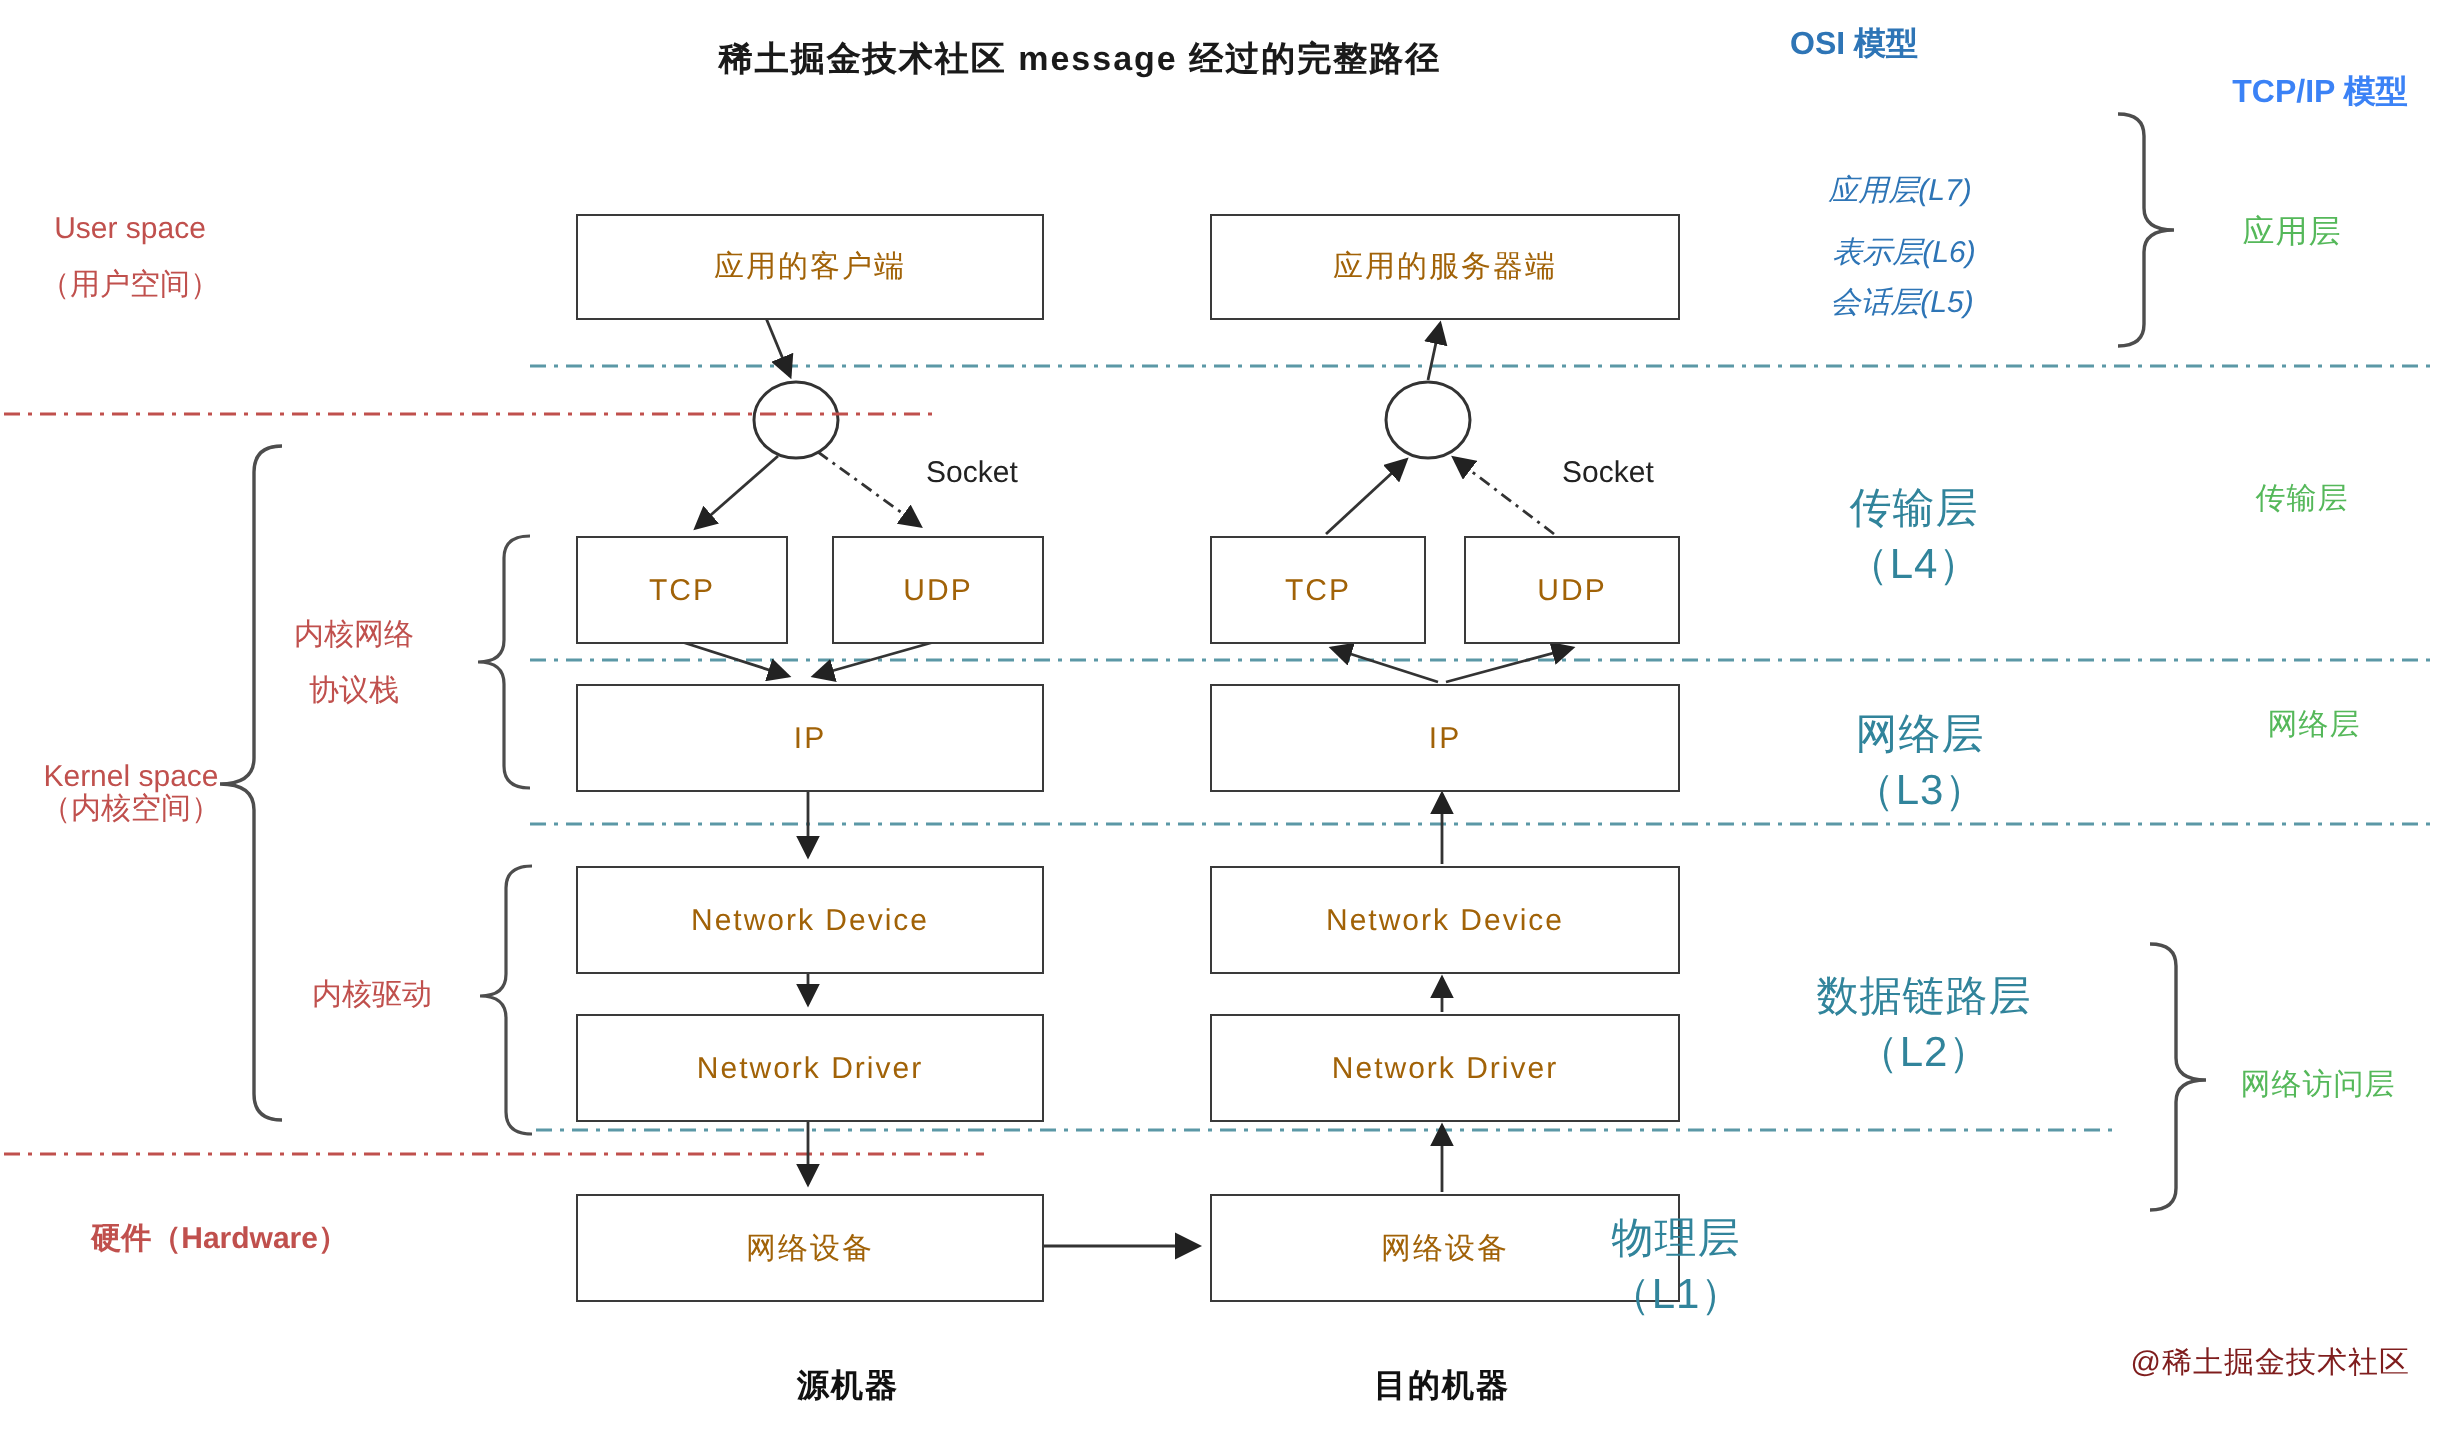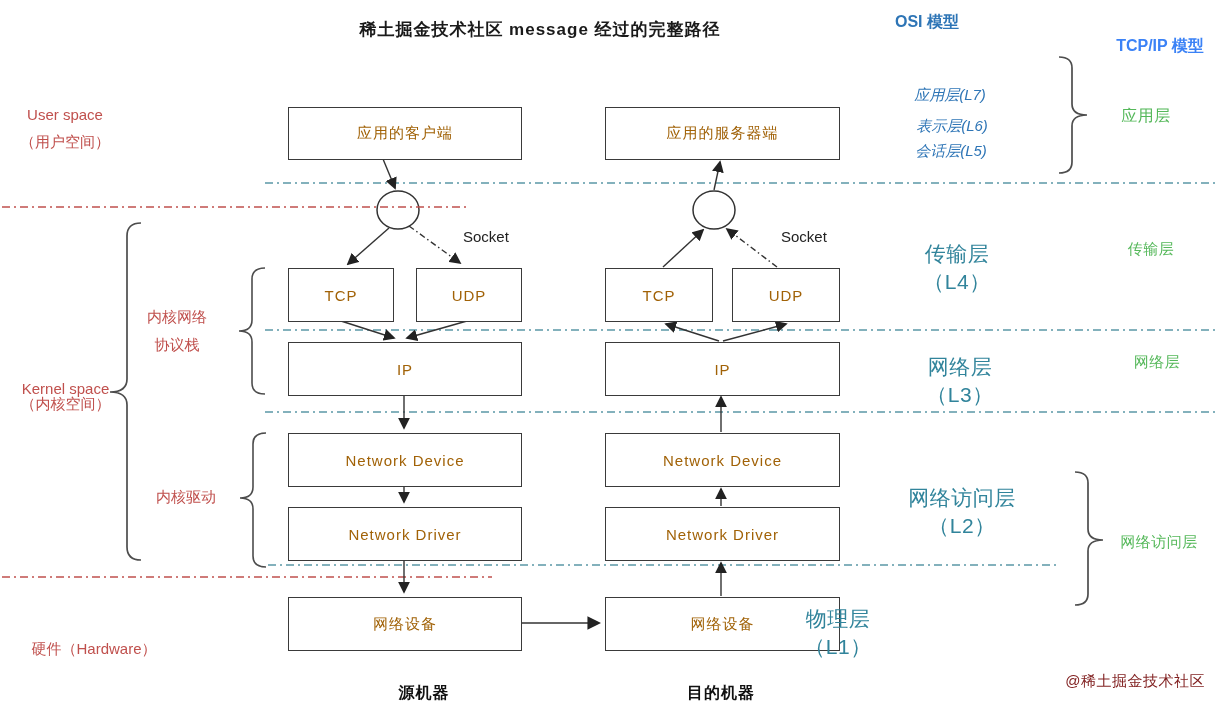--- a/index.html
+++ b/index.html
@@ -81,21 +81,21 @@
 <div class="hdr-osi">OSI 模型</div>
 <div class="hdr-tcpip">TCP/IP 模型</div>
 
 <div class="red-lbl" style="left:10px;top:106px;width:110px;">User space</div>
 <div class="red-lbl" style="left:5px;top:133px;width:120px;">（用户空间）</div>
 <div class="red-lbl" style="left:8px;top:348px;width:115px;margin-top:32px;">Kernel space</div>
 <div class="red-lbl" style="left:3px;top:395px;width:125px;">（内核空间）</div>
 <div class="red-lbl" style="left:136px;top:308px;width:82px;">内核网络</div>
 <div class="red-lbl" style="left:136px;top:336px;width:82px;">协议栈</div>
 <div class="red-lbl" style="left:145px;top:488px;width:82px;">内核驱动</div>
-<div class="red-lbl" style="left:14px;top:640px;width:160px;text-align:center;">硬件（Hardware）</div>
+<div class="red-lbl" style="left:14px;top:610px;width:160px;text-align:right;font-weight:bold;">硬件（Hardware）</div>
 
 <div class="box" style="left:288px;top:107px;width:232px;height:51px;">
     <span>应用的客户端</span>
   </div>
 <div class="socket-lbl" style="left:463px;top:202px;">Socket</div>
 <div class="box" style="left:288px;top:268px;width:104px;height:52px;">
     <span>TCP</span>
   </div>
 <div class="box" style="left:416px;top:268px;width:104px;height:52px;">
     <span>UDP</span>
@@ -136,21 +136,21 @@
 <div class="box" style="left:605px;top:597px;width:233px;height:52px;">
     <span>网络设备</span>
   </div>
 <div class="caption" style="left:656px;top:683px;width:130px;">目的机器</div>
 
 <div class="blue-lbl" style="left:895px;top:86px;width:110px;">应用层(L7)</div>
 <div class="blue-lbl" style="left:897px;top:117px;width:110px;">表示层(L6)</div>
 <div class="blue-lbl" style="left:896px;top:142px;width:110px;">会话层(L5)</div>
 <div class="teal-lbl" style="left:897px;top:240px;width:120px;">传输层（L4）</div>
 <div class="teal-lbl" style="left:900px;top:353px;width:120px;">网络层（L3）</div>
-<div class="teal-lbl" style="left:886px;top:484px;width:152px;">网络访问层（L2）</div>
+<div class="teal-lbl" style="left:886px;top:484px;width:152px;">数据链路层（L2）</div>
 <div class="teal-lbl" style="left:778px;top:605px;width:120px;">物理层（L1）</div>
 
 <div class="green-lbl" style="left:1106px;top:106px;width:80px;font-size:16px;">应用层</div>
 <div class="green-lbl" style="left:1111px;top:240px;width:80px;">传输层</div>
 <div class="green-lbl" style="left:1117px;top:353px;width:80px;">网络层</div>
 <div class="green-lbl" style="left:1109px;top:533px;width:100px;">网络访问层</div>
 
 <div class="watermark">@稀土掘金技术社区</div>
 
 </body></html>

